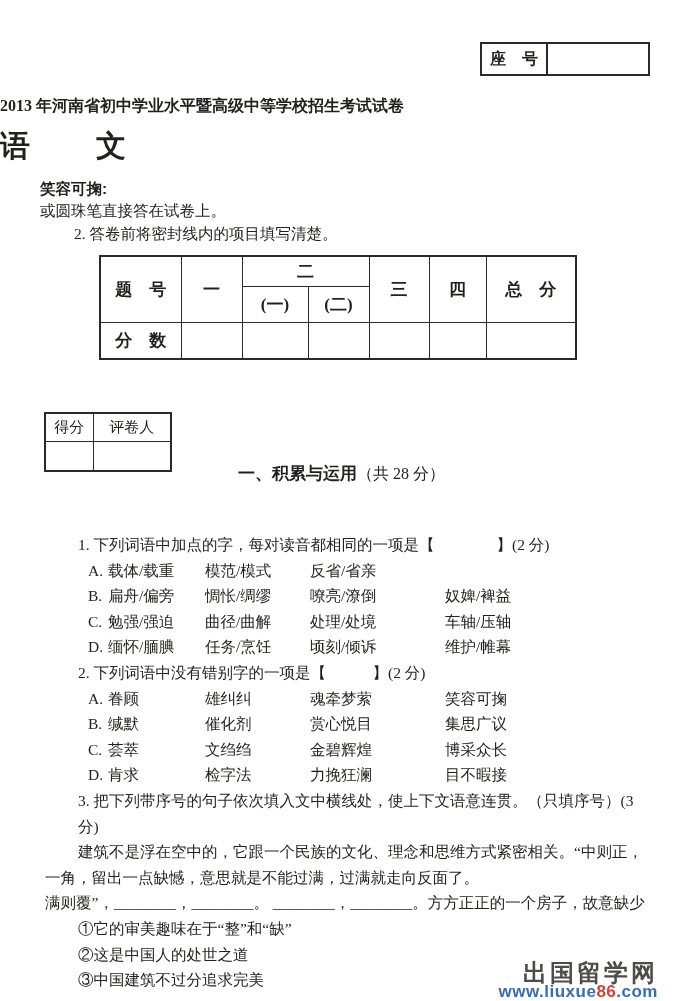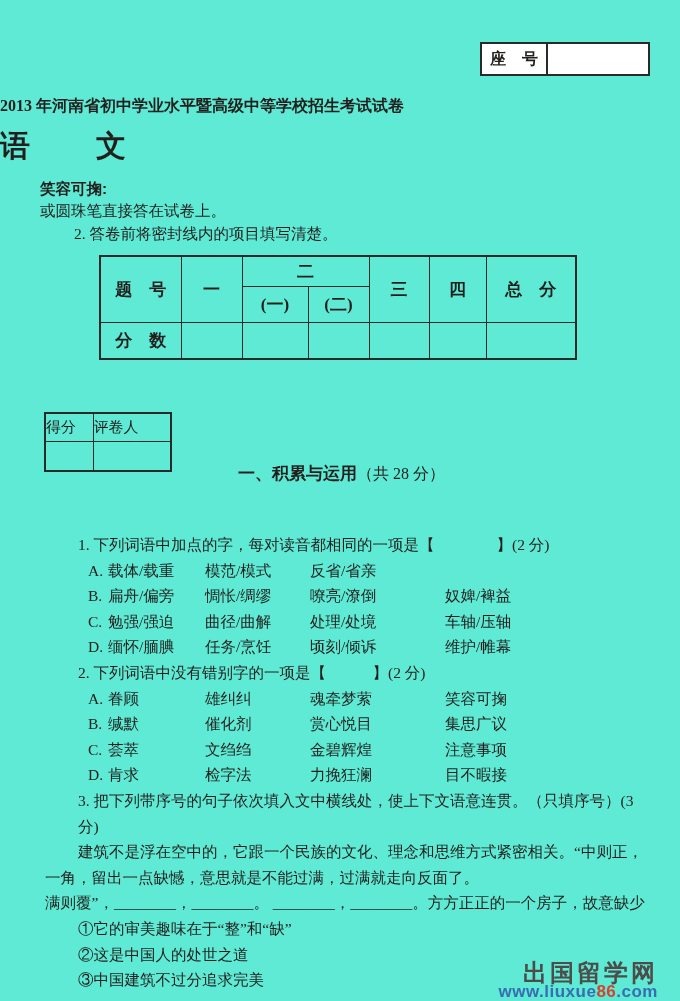--- a/index.html
+++ b/index.html
@@ -1,18 +1,18 @@
 <!DOCTYPE html>
 <html><head>
 <meta charset="utf-8">
 <style>
   html,body{margin:0;padding:0;background:#e8e8e8;}
   .page{
     position:relative;width:680px;height:1001px;margin:0 auto;
-    background:#5eead4;overflow:hidden;
+    background:#ffffff;overflow:hidden;
     font-family:"Liberation Serif","DejaVu Serif",serif;
     color:#221f1d;
   }
   .hei{font-family:"Liberation Sans","DejaVu Sans",sans-serif;}
   
   .seat-box{
     position:absolute;top:42px;left:480px;width:170px;height:34px;
     border:2px solid #2a2a2a;display:flex;box-sizing:border-box;background:#fff;
   }
   .seat-label{
@@ -44,21 +44,21 @@
   .score-table td{
     border:1px solid #2a2a2a;text-align:center;vertical-align:middle;
     font-size:17px;font-weight:bold;white-space:pre;padding:0;
   }
   
   .grader-row{display:flex;align-items:flex-start;margin:52px 0 0 4px;}
   .grader-box{
     border-collapse:collapse;border:2px solid #2a2a2a;table-layout:fixed;
   }
   .grader-box td{
-    border:1px solid #2a2a2a;vertical-align:middle;
+    border:1px solid #2a2a2a;text-align:center;vertical-align:middle;
     font-size:15px;white-space:pre;padding:0;
   }
   .section-title{
     margin:26px 0 0 32px;font-size:17px;line-height:24px;white-space:pre;
   }
   .section-title .st-main{font-weight:bold;}
   .section-title .st-pts{font-weight:normal;font-size:16px;}
   
   .qarea{margin-top:22px;}
   .line{font-size:15.5px;line-height:25.6px;white-space:pre-wrap;}
@@ -205,21 +205,21 @@
         <span class="c0">缄默</span>
         <span class="c1">催化剂</span>
         <span class="c2">赏心悦目</span>
         <span class="c3">集思广议</span>
       </div>
       <div class="line opt-row">
         <span class="opt-label">C.</span>
         <span class="c0">荟萃</span>
         <span class="c1">文绉绉</span>
         <span class="c2">金碧辉煌</span>
-        <span class="c3">注意事项</span>
+        <span class="c3">博采众长</span>
       </div>
       <div class="line opt-row">
         <span class="opt-label">D.</span>
         <span class="c0">肯求</span>
         <span class="c1">检字法</span>
         <span class="c2">力挽狂澜</span>
         <span class="c3">目不暇接</span>
       </div>
 
       <div class="line ml-stem">3. 把下列带序号的句子依次填入文中横线处，使上下文语意连贯。（只填序号）(3 分)</div>

